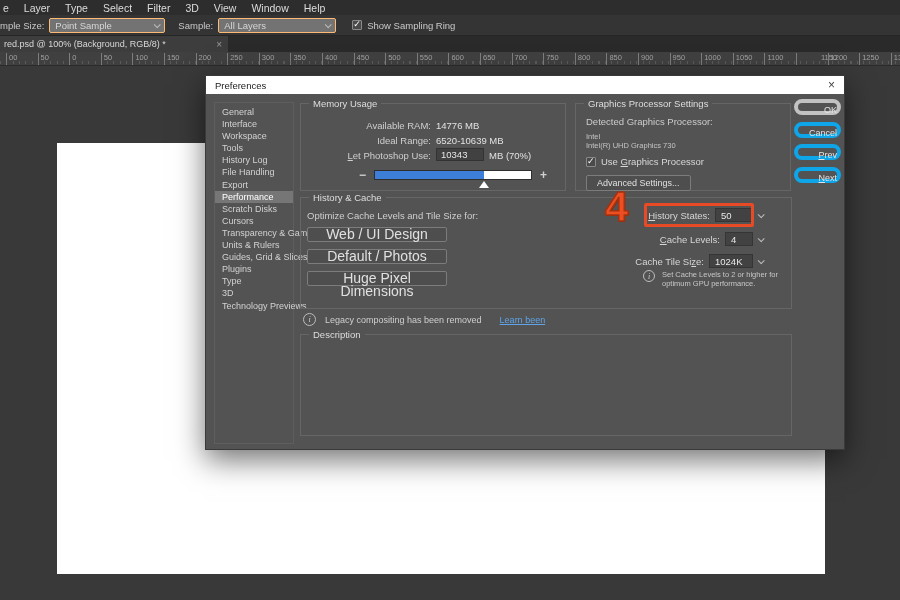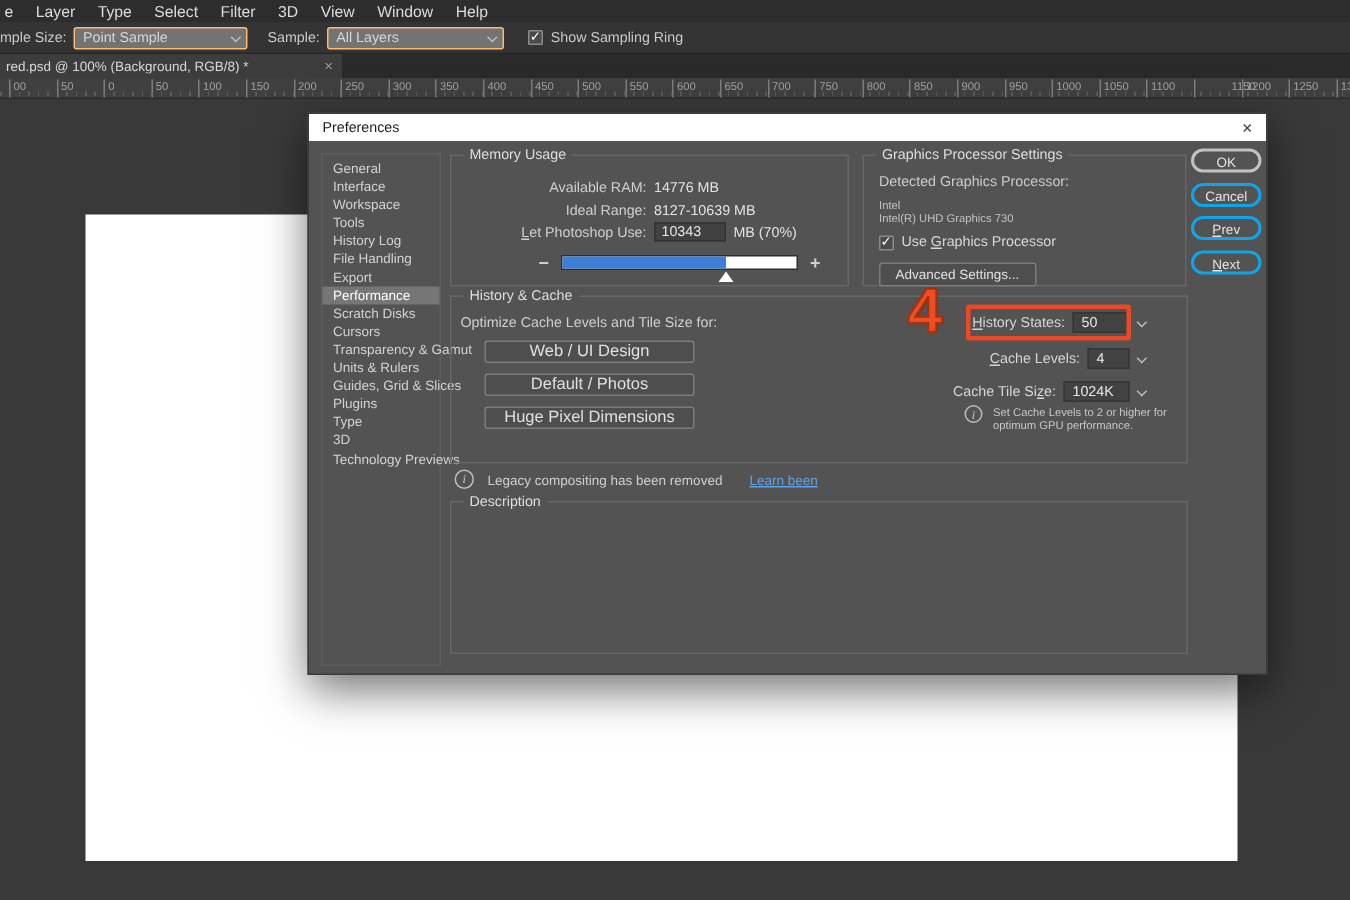--- a/index.html
+++ b/index.html
@@ -78,40 +78,40 @@
   .gpu-body { padding:12px 10px 0 10px; }
   .gpu-detected { font-size:9.5px; color:#cccccc; }
   .gpu-vendor { font-size:7.5px; color:#c4c4c4; margin-top:5px; line-height:9px; }
   .gpu-model  { font-size:7.5px; color:#c4c4c4; line-height:9px; }
   .gpu-check { display:flex; align-items:center; gap:5px; margin-top:6px; font-size:9.5px; }
   .adv-btn { margin-top:8px; background:#4e4e4e; border:1px solid #7c7c7c; border-radius:2px;
     color:#e0e0e0; font-size:9px; padding:2px 10px; font-family:"Liberation Sans", sans-serif; }
 
   .optimize-lbl { position:absolute; left:6px; top:12px; font-size:9.5px; color:#cfcfcf; }
   .preset-btn { position:absolute; left:6px; width:140px; height:15px; background:#4e4e4e;
-    border:1px solid #7c7c7c; border-radius:2px; color:#e0e0e0; font-size:11px; text-align:center;
-    line-height:13px; font-family:"Liberation Sans", sans-serif;margin-left:16px; }
+    border:1px solid #7c7c7c; border-radius:2px; color:#e0e0e0; font-size:14px; text-align:center;
+    line-height:13px; font-family:"Liberation Sans", sans-serif; }
   .hc-row { position:absolute; right:28px; display:flex; align-items:center; gap:5px; font-size:9.5px; }
   .hc-lbl { color:#d6d6d6; }
   .sel-field { height:14px; background:#424242; border:1px solid #353535; color:#e8e8e8;
     font-size:9.5px; display:flex; align-items:center; padding:0 5px; }
   .info-circle { width:12px; height:12px; border:1px solid #bdbdbd; border-radius:50%; color:#cfcfcf;
     font-size:8px; text-align:center; line-height:11px; font-style:italic;
     font-family:"Liberation Serif", serif; flex:none; }
   .gpu-tip { position:absolute; left:342px; top:72px; display:flex; gap:7px; width:146px; }
   .gpu-tip .txt { font-size:7.5px; line-height:9px; color:#c7c7c7; }
 
   .legacy-row { position:absolute; left:97px; top:237px; display:flex; align-items:center; gap:9px; }
   .legacy-row .info-circle { width:13px; height:13px; line-height:12px; }
   .legacy-txt { font-size:9px; color:#cfcfcf; }
   .legacy-link { font-size:9px; color:#5fa4e8; text-decoration:underline; margin-left:9px; }
 
   .btn-col { position:absolute; left:588px; top:23px; display:flex; flex-direction:column; gap:6.5px; }
   .dlg-btn { width:47px; height:16px; border-radius:8px; background:transparent; color:#e4e4e4;
-    font-size:9px; border:2px solid #0ea5e9; line-height:14px; text-align:center;
+    font-size:9px; border:4px solid #0ea5e9; line-height:14px; text-align:right;
     font-family:"Liberation Sans", sans-serif; }
   .dlg-btn.ok { border-color:#c2c2c2; }
 
   
   .anno-rect { position:absolute; left:644px; top:203px; width:110px; height:24px;
     border:3px solid #e84a25; border-radius:2px; z-index:60; }
   .anno-num { position:absolute; left:605px; top:186px; z-index:60; font-size:42px; font-weight:800;
     line-height:1; color:#ed4e22; -webkit-text-stroke:1.5px #a33210;
     text-shadow:1px 1px 0 #8d2a0d; font-family:"Liberation Sans", sans-serif; }
   u { text-decoration:underline; }
@@ -219,21 +219,21 @@
 
     <div class="group g-memory">
       <span class="group-title">Memory Usage</span>
       <div class="mem-rows">
         <div class="mem-row">
           <span class="mem-lbl">Available RAM:</span>
           <span class="mem-val">14776 MB</span>
         </div>
         <div class="mem-row">
           <span class="mem-lbl">Ideal Range:</span>
-          <span class="mem-val">8127-10639 MB</span>
+          <span class="mem-val">6520-10639 MB</span>
         </div>
         <div class="mem-row">
           <span class="mem-lbl"><u>L</u>et Photoshop Use:</span>
           <input class="num-field" value="10343" style="">
           <span class="mem-val">MB (70%)</span>
         </div>
       </div>
       <div class="slider-row">
         <span class="sl-sign">−</span>
         <div class="sl-track">

